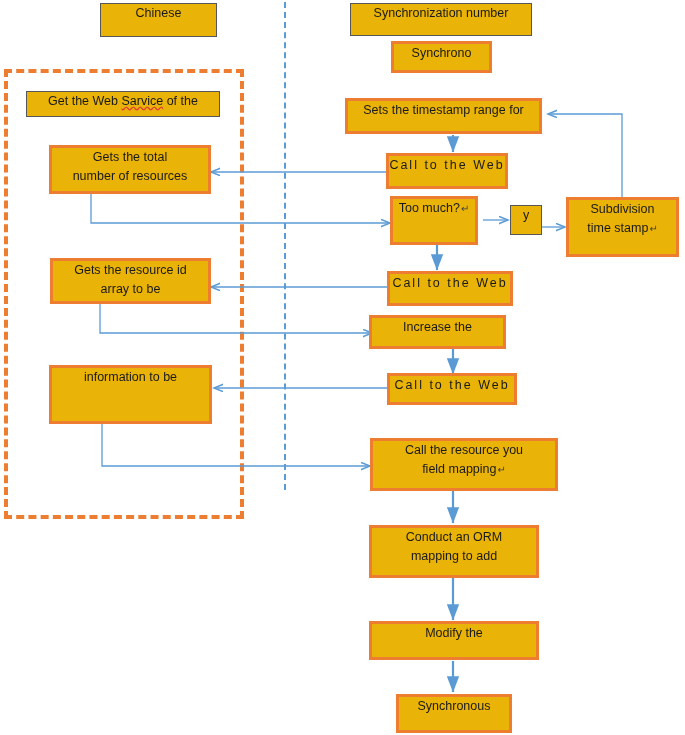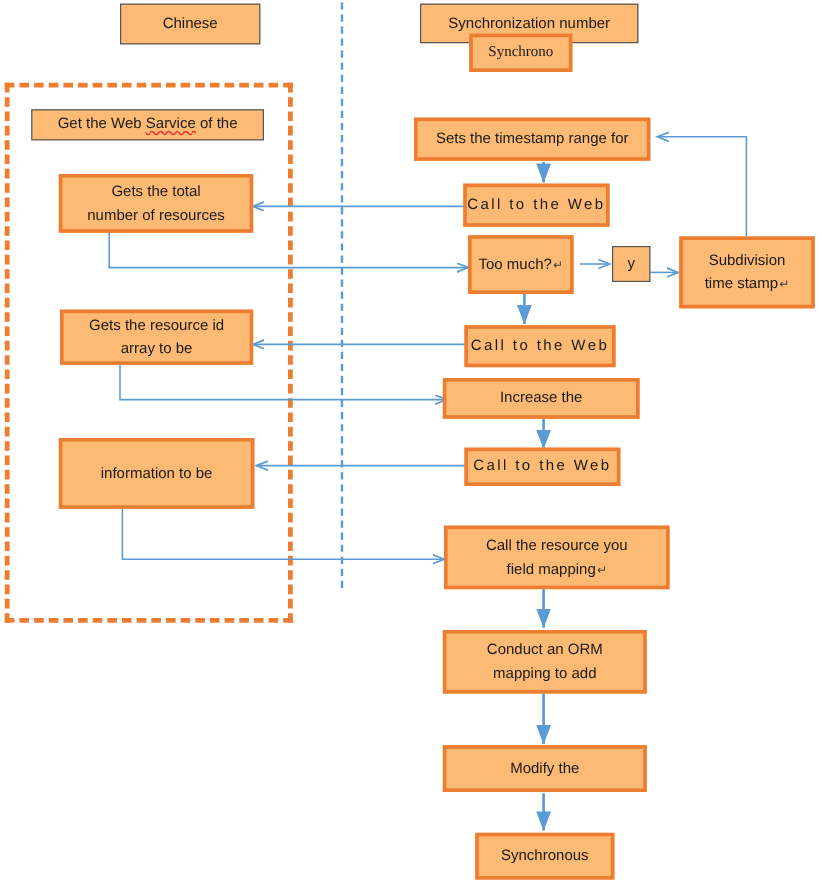--- a/index.html
+++ b/index.html
@@ -17,23 +17,23 @@
     height: 735px;
     background: #ffffff;
     overflow: hidden;
   }
   .node {
     position: absolute;
     box-sizing: border-box;
     display: flex;
     flex-direction: column;
     align-items: center;
-    justify-content: center;
+    justify-content: flex-start;
     text-align: center;
-    background: #fdba74;
+    background: #eab308;
     color: #1a1a1a;
     font-size: 12.5px;
     line-height: 1.55;
     z-index: 5;
   }
   .node.orange {
     border: 3px solid #ED7D31;
   }
   .node.plain {
     border: 1.3px solid #565656;
@@ -148,21 +148,21 @@
   </div>
 
   <div class="node orange" style="left:49px; top:365px; width:163px; height:59px;">
     <span class="line2">information to be</span>
   </div>
 
   <div class="node plain" style="left:350px; top:3px; width:182px; height:33px;">
     <span>Synchronization  number</span>
   </div>
 
-  <div class="node orange" style="left:391px; top:28px; width:86px; height:32px;font-family:Liberation Serif, serif;">
+  <div class="node orange" style="left:391px; top:41px; width:101px; height:32px;">
     <span>Synchrono</span>
   </div>
 
   <div class="node orange" style="left:345px; top:98px; width:197px; height:36px;">
     <span>Sets the timestamp range for</span>
   </div>
 
   <div class="node orange" style="left:386px; top:153px; width:122px; height:36px;">
     <span class="wide-space">Call  to  the  Web</span>
   </div>
@@ -177,21 +177,21 @@
 
   <div class="node orange" style="left:566px; top:197px; width:113px; height:60px;">
     <span>Subdivision</span>
     <span class="line2"><span>time stamp</span><span class="cr">↵</span></span>
   </div>
 
   <div class="node orange" style="left:387px; top:271px; width:126px; height:35px;">
     <span class="wide-space">Call  to  the  Web</span>
   </div>
 
-  <div class="node orange" style="left:369px; top:315px; width:164px; height:34px;">
+  <div class="node orange" style="left:369px; top:315px; width:137px; height:34px;">
     <span>Increase the</span>
   </div>
 
   <div class="node orange" style="left:387px; top:373px; width:130px; height:32px;">
     <span class="wide-space">Call  to  the  Web</span>
   </div>
 
   <div class="node orange" style="left:370px; top:438px; width:188px; height:53px;">
     <span>Call the resource you</span>
     <span class="line2"><span>field mapping</span><span class="cr">↵</span></span>

